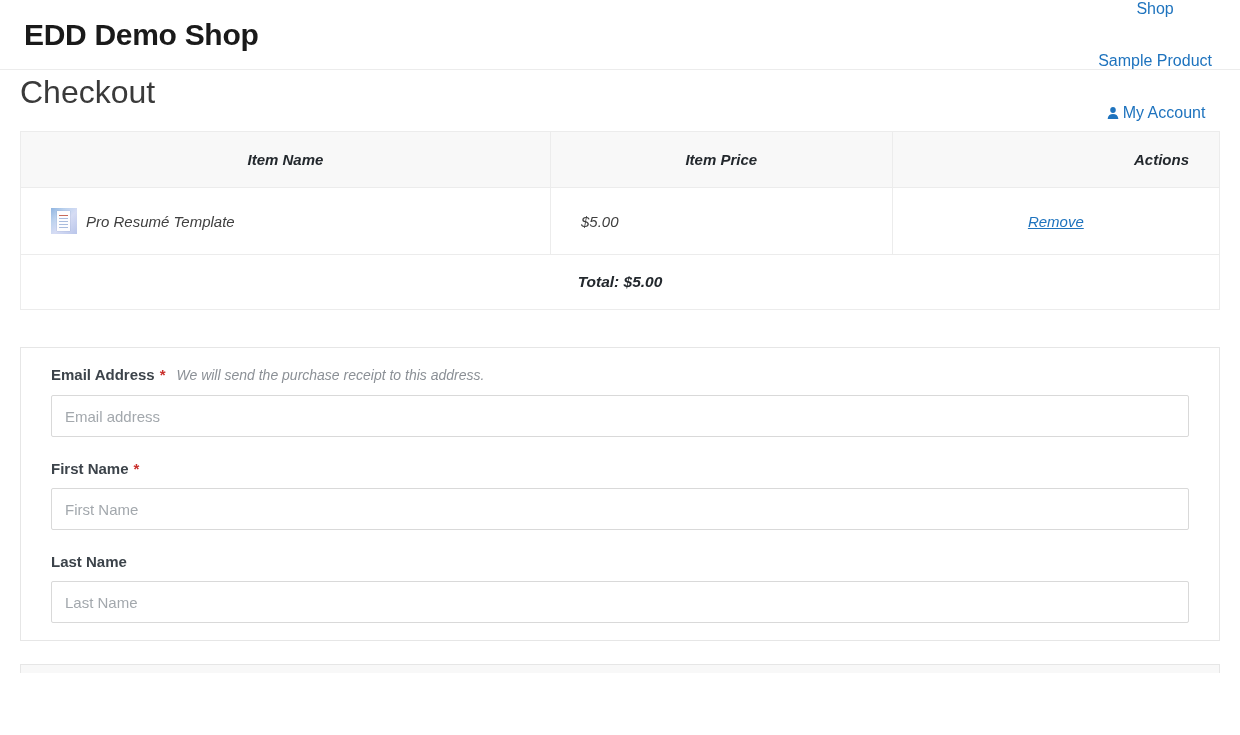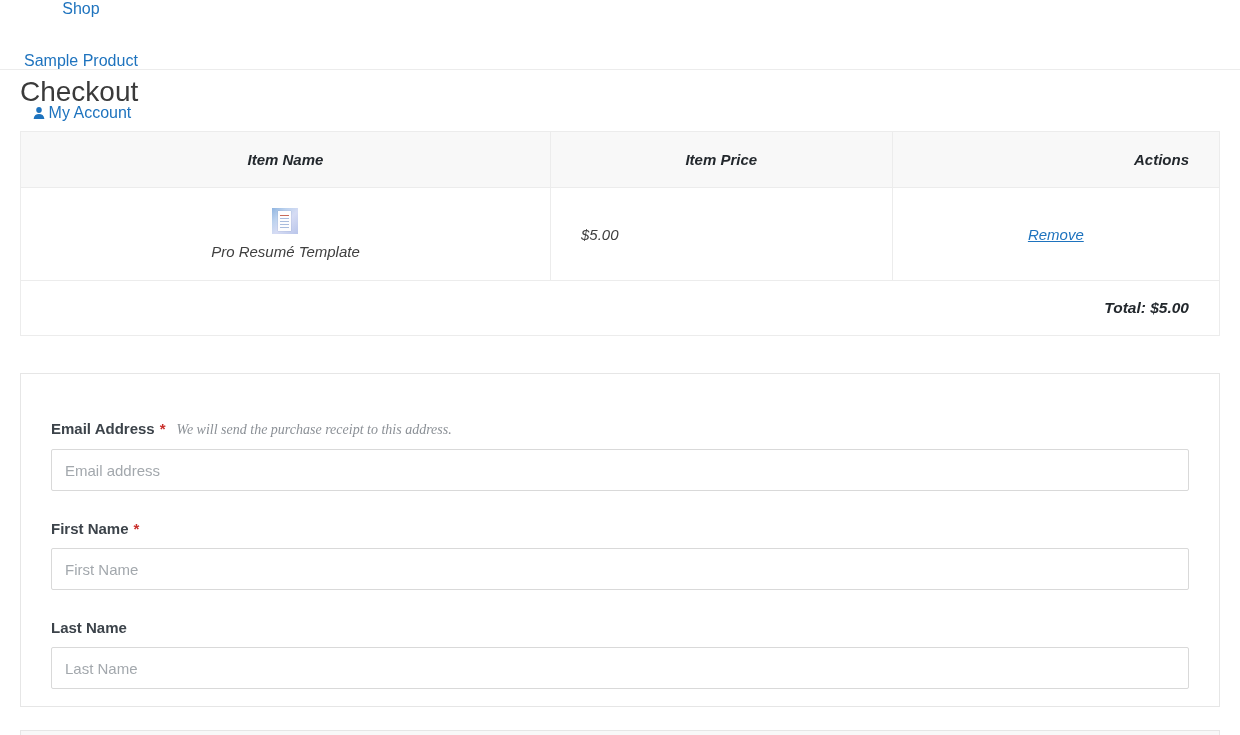--- a/index.html
+++ b/index.html
@@ -12,66 +12,67 @@
   .site-header { height:70px; display:flex; align-items:center; justify-content:space-between;
     padding:0 28px 0 24px; border-bottom:1px solid var(--border); background:#fff; }
   .site-logo { font-size:30px; font-weight:700; color:#1a1a1a; letter-spacing:-0.3px; cursor:pointer; }
   .main-nav { display:flex; align-items:center; gap:34px;flex-direction:column; }
   .main-nav a { color:var(--link); text-decoration:none; font-size:16px; cursor:pointer; }
   .nav-account { display:flex; align-items:center; gap:2px; }
   .nav-account svg { display:block; }
 
   
   .container { margin:0 20px; }
-  h1.page-title { font-size:28px; font-weight:400; color:#3a3a3a; margin:5px 0 22px; line-height:34px; }
+  h1.page-title { font-size:32px; font-weight:400; color:#3a3a3a; margin:5px 0 22px; line-height:34px; }
 
   
   table.cart { width:100%; border-collapse:collapse;font-style:italic; }
   table.cart th, table.cart td { border:1px solid var(--border); }
   table.cart thead th { background:var(--bar-bg); padding:18px 30px; font-size:15px;
     font-weight:700; color:#23282d; line-height:19px; }
   th.col-name, th.col-price { text-align:center; }
   th.col-actions { text-align:right; }
   table.cart tbody td { padding:20px 30px; font-size:15px; color:#404040; vertical-align:middle; }
   td.cell-actions { text-align:center; }
-  .item-flex { display:flex; align-items:center; gap:9px;flex-direction:column; }
+  .item-flex { display:flex; align-items:center; gap:9px; }
   .thumb { width:26px; height:26px; flex:0 0 26px; position:relative; display:inline-block;
     background:linear-gradient(135deg,#8fb4e0 0%,#bcd2ee 28%,#d6dcf4 55%,#b9c5ea 100%); overflow:hidden; }
   .thumb::before { content:""; position:absolute; left:6px; top:3px; width:13px; height:20px;
     background:#fdfdfe; box-shadow:0 0 1px rgba(60,80,140,.45); }
   .thumb::after { content:""; position:absolute; left:8px; top:7px; width:9px; height:1px;
     background:#c86a5a; box-shadow:0 3px 0 #a9bcdd,0 6px 0 #a9bcdd,0 9px 0 #a9bcdd,0 12px 0 #a9bcdd; }
   a.remove-link { color:var(--link); text-decoration:underline; font-size:15px; cursor:pointer; }
-  table.cart tfoot td { padding:17px 30px; text-align:right; font-weight:700;
+  table.cart tfoot td { padding:17px 30px; text-align:center; font-weight:700;
     font-size:15.5px; color:#23282d; line-height:20px; }
 
   
   .panel { border:1px solid var(--panel-border); margin-top:37px; background:#fff; }
   .panel-legend { background:var(--bar-bg); border-bottom:1px solid var(--border);
     padding:21px 30px; font-size:19px; font-weight:700; color:#2f3439; line-height:24px; }
   .panel-body { padding:17px 30px; }
-  .field { margin-bottom:22px;margin-top:28px; }
+  .field { margin-bottom:22px; }
   .field:last-child { margin-bottom:0; }
   .field-head { display:flex; align-items:baseline; margin-bottom:10px; line-height:19px; }
   .field-label { font-weight:700; font-size:15px; color:#3c434a; }
   .req-marker { color:var(--req); font-weight:700; margin-left:5px; font-size:15px; }
-  .field-desc { font-style:italic; color:#8b9096; font-size:14px; margin-left:11px;font-family:Liberation Serif, serif; }
+  .field-desc { font-style:italic; color:#8b9096; font-size:14px; margin-left:11px; }
   .field input { width:100%; height:42px; border:1px solid #d9d9d9; border-radius:2px;
     padding:0 13px; font-size:15px; color:#3c434a; background:#fff;
     font-family:"Liberation Sans","DejaVu Sans",sans-serif; }
   .field input::placeholder { color:#a3a8ad; opacity:1; }
 
   
   .panel-stub { margin-top:23px; height:9px; background:var(--bar-bg);
     border:1px solid var(--panel-border); border-bottom:none; }
 </style>
 </head>
 <body>
 
 <header class="site-header">
+  <div class="site-logo">EDD Demo Shop</div>
   <nav class="main-nav">
     <a>About</a>
     <a>Shop</a>
     <a>Sample Product</a>
     <a class="nav-account">
       <span style="color:var(--link);display:flex;">
         <svg width="16" height="16" viewBox="0 0 20 20">
             <path fill="currentColor" d="M10 2.4c2.1 0 3.5 1.6 3.5 3.8S12.1 10 10 10 6.5 8.4 6.5 6.2 7.9 2.4 10 2.4zm-6.5 14c.3-3.4 3-5.3 6.5-5.3s6.2 1.9 6.5 5.3l.1 1.1H3.4z"></path>
           </svg>
       </span>

